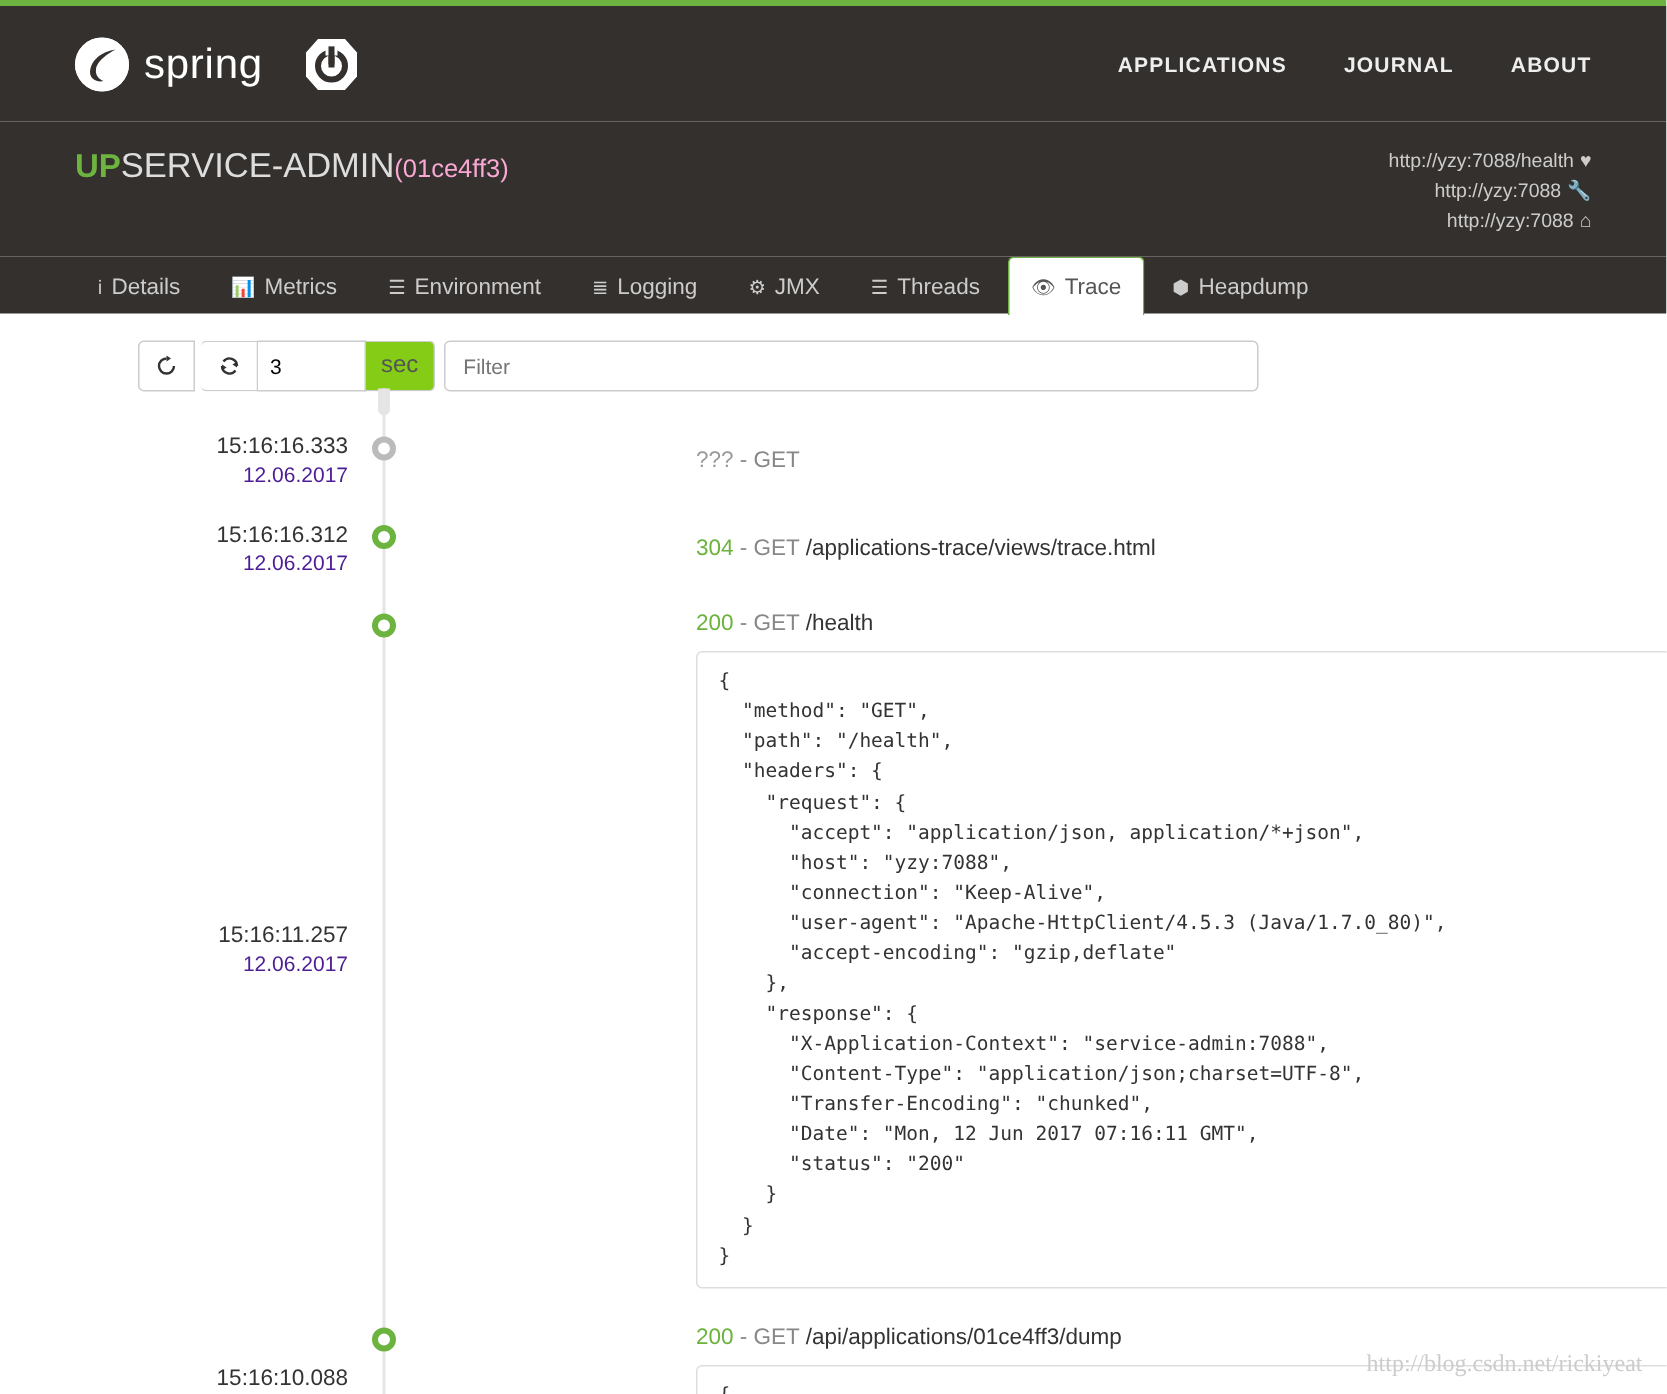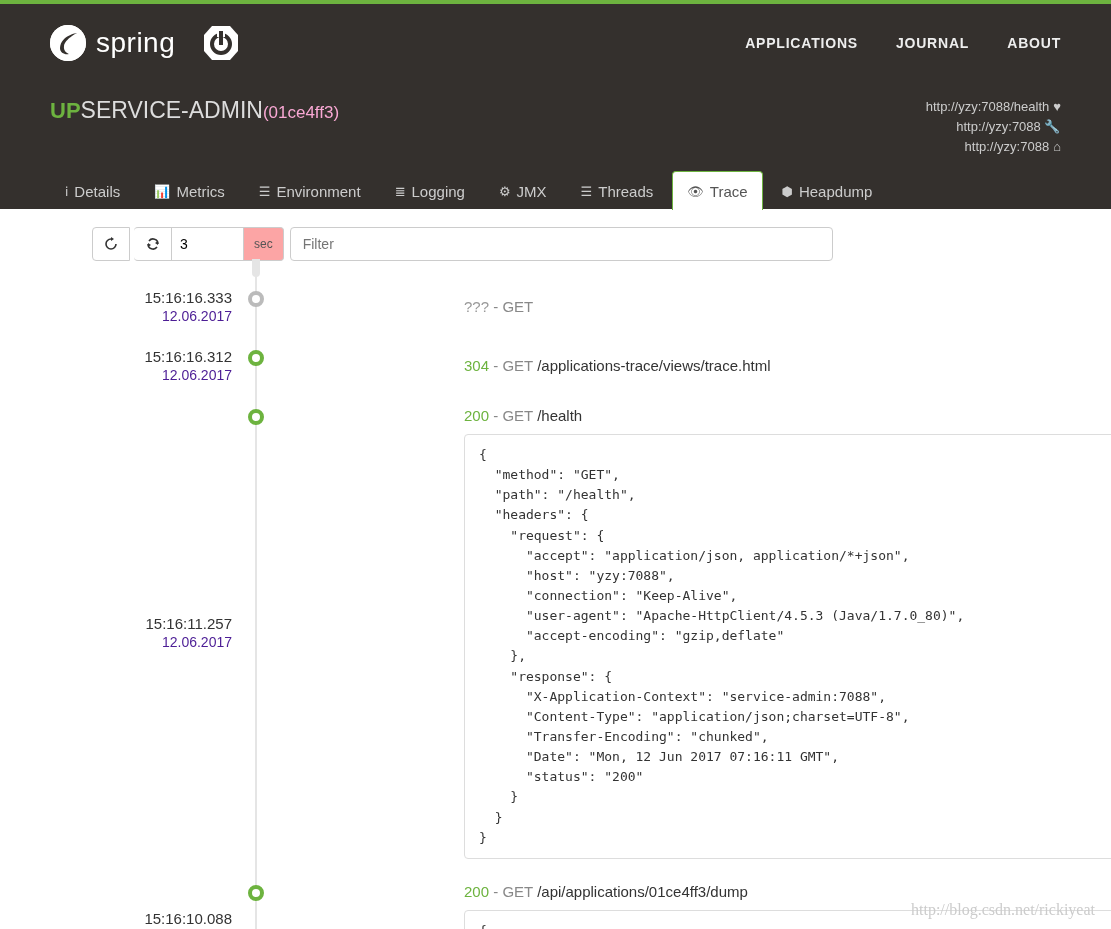--- a/index.html
+++ b/index.html
@@ -93,22 +93,22 @@
   }
   .btn:first-child { border-radius: 4px 0 0 4px; }
   .btn-group { display: flex; }
   .btn + .btn, .btn-group + .btn-group .btn:first-child { border-left: none; }
   .interval-in {
     height: 34px; width: 72px; border: 1px solid #ccc; border-left: none;
     padding: 0 8px; font-size: 14px;
   }
   .sec-addon {
     height: 34px; border: 1px solid #ccc; border-left: none;
-    background: #fca5a5; display: flex; align-items: center; padding: 0 10px;
-    color: #555; font-size: 12px; border-radius: 0 4px 4px 0;
+    background: #84cc16; display: flex; align-items: center; padding: 0 10px;
+    color: #555; font-size: 16px; border-radius: 0 4px 4px 0;
   }
   .filter-in {
     height: 34px; flex: 1; max-width: 543px;
     border: 1px solid #ccc; border-radius: 4px;
     padding: 0 12px; font-size: 14px; color: #555; margin-left: 6px;
   }
   .timeline { position: relative; margin-left: 0; }
   .vline {
     position: absolute; left: 205px; top: -30px; bottom: 0;
     width: 2px; background: #e5e5e5;

